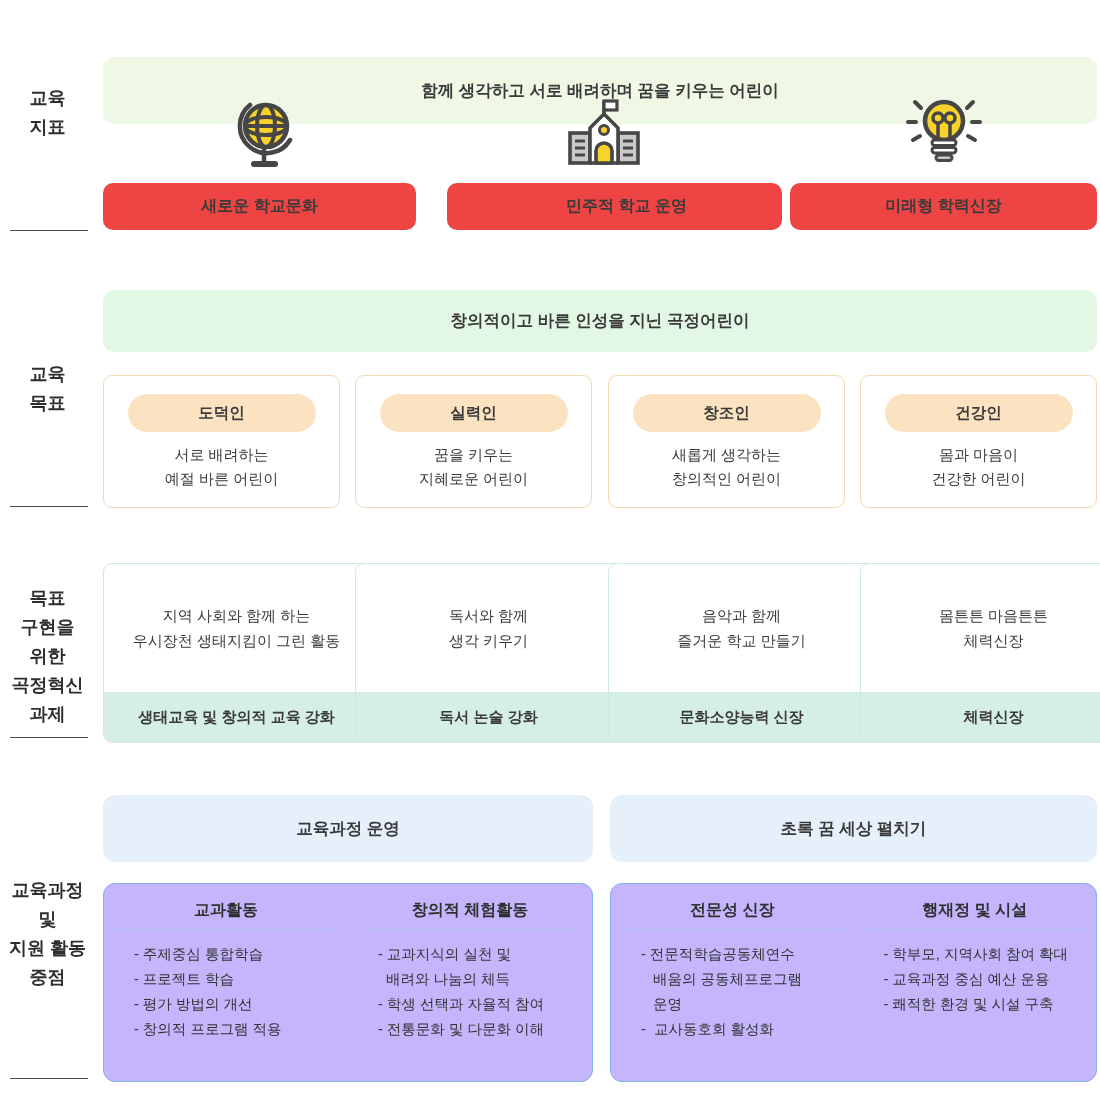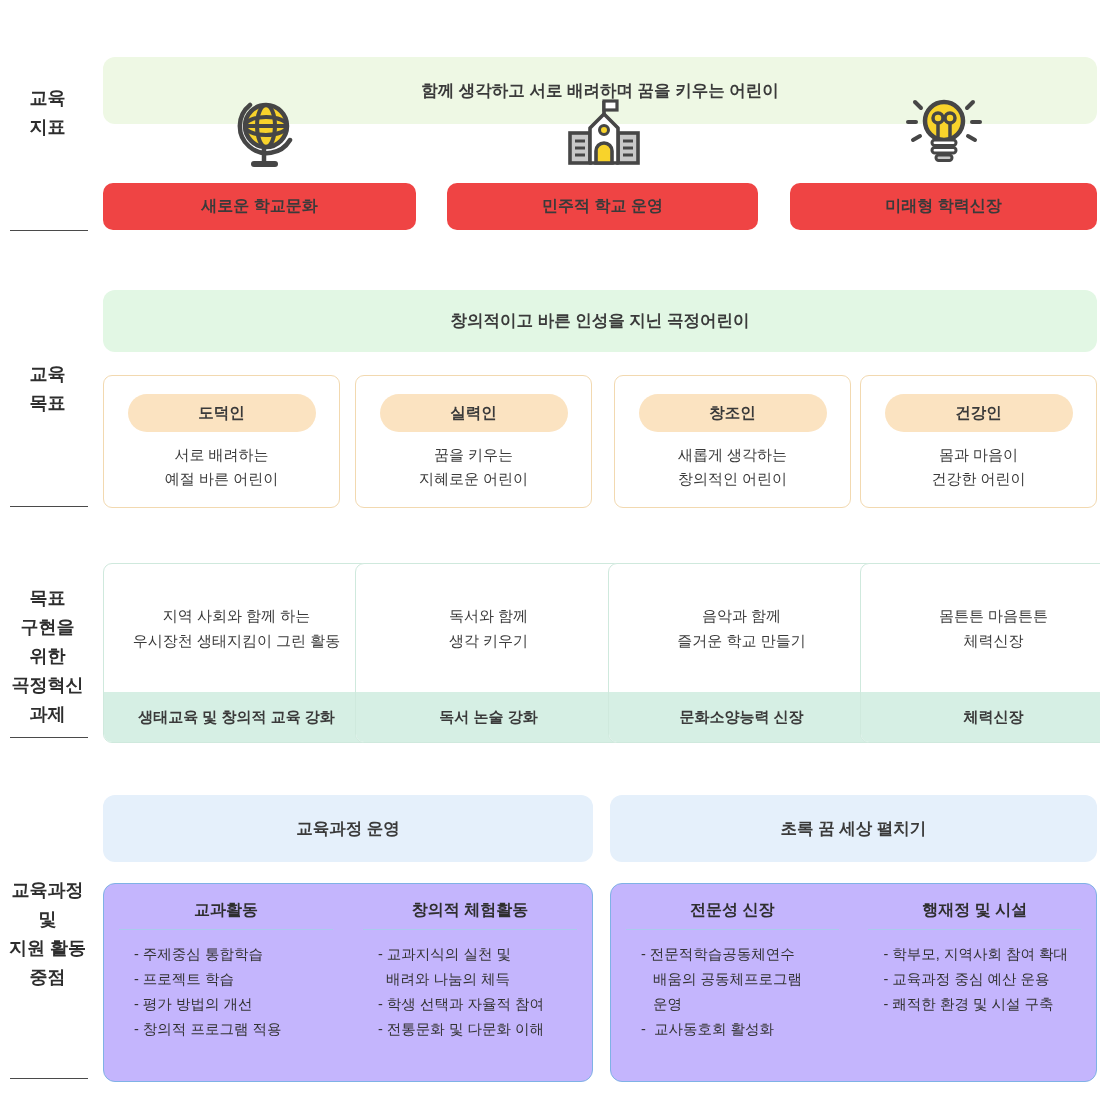--- a/index.html
+++ b/index.html
@@ -149,36 +149,36 @@
       <circle cx="48" cy="27" r="5" fill="none" stroke="#464646" stroke-width="3.5"></circle>
       <line x1="36" y1="32" x2="36" y2="47" stroke="#464646" stroke-width="3.5"></line>
       <line x1="48" y1="32" x2="48" y2="47" stroke="#464646" stroke-width="3.5"></line>
       <rect x="30" y="49" width="24" height="5.5" rx="2.7" fill="#ffffff" stroke="#464646" stroke-width="3"></rect>
       <rect x="30" y="56.5" width="24" height="5.5" rx="2.7" fill="#ffffff" stroke="#464646" stroke-width="3"></rect>
       <rect x="34" y="64" width="16" height="5.5" rx="2.7" fill="#c8c8c8" stroke="#464646" stroke-width="3"></rect>
     </svg>
   </div>
 
   <div class="abs pillar-banner" style="left:103px; top:183px; width:313px;">새로운 학교문화</div>
-  <div class="abs pillar-banner" style="left:447px; top:183px; width:311px;">민주적 학교 운영</div>
+  <div class="abs pillar-banner" style="left:447px; top:183px; width:311px;padding-left:24px;">민주적 학교 운영</div>
   <div class="abs pillar-banner" style="left:790px; top:183px; width:307px;">미래형 학력신장</div>
 
   <div class="abs banner banner-green2" style="left:103px; top:290px; width:994px; height:62px;">창의적이고 바른 인성을 지닌 곡정어린이</div>
 
   <div class="abs goal-card" style="left:103px; top:375px;">
     <div class="goal-pill">도덕인</div>
     <div class="goal-desc">서로 배려하는
 예절 바른 어린이</div>
   </div>
   <div class="abs goal-card" style="left:355px; top:375px;">
     <div class="goal-pill">실력인</div>
     <div class="goal-desc">꿈을 키우는
 지혜로운 어린이</div>
   </div>
-  <div class="abs goal-card" style="left:608px; top:375px;margin-left:6px;">
+  <div class="abs goal-card" style="left:608px; top:375px;">
     <div class="goal-pill">창조인</div>
     <div class="goal-desc">새롭게 생각하는
 창의적인 어린이</div>
   </div>
   <div class="abs goal-card" style="left:860px; top:375px;">
     <div class="goal-pill">건강인</div>
     <div class="goal-desc">몸과 마음이
 건강한 어린이</div>
   </div>
 

